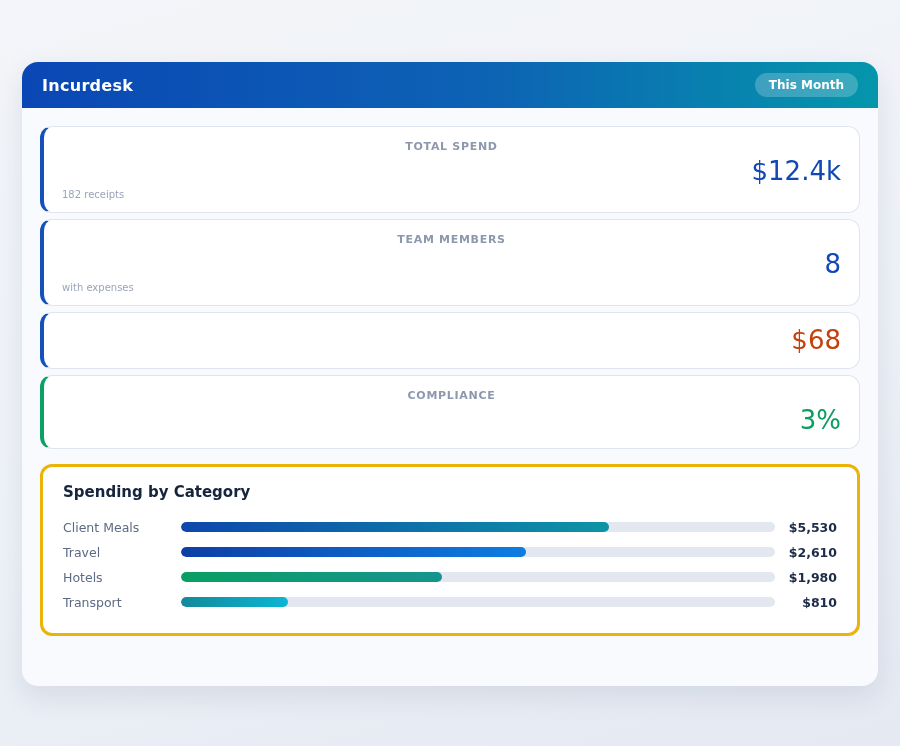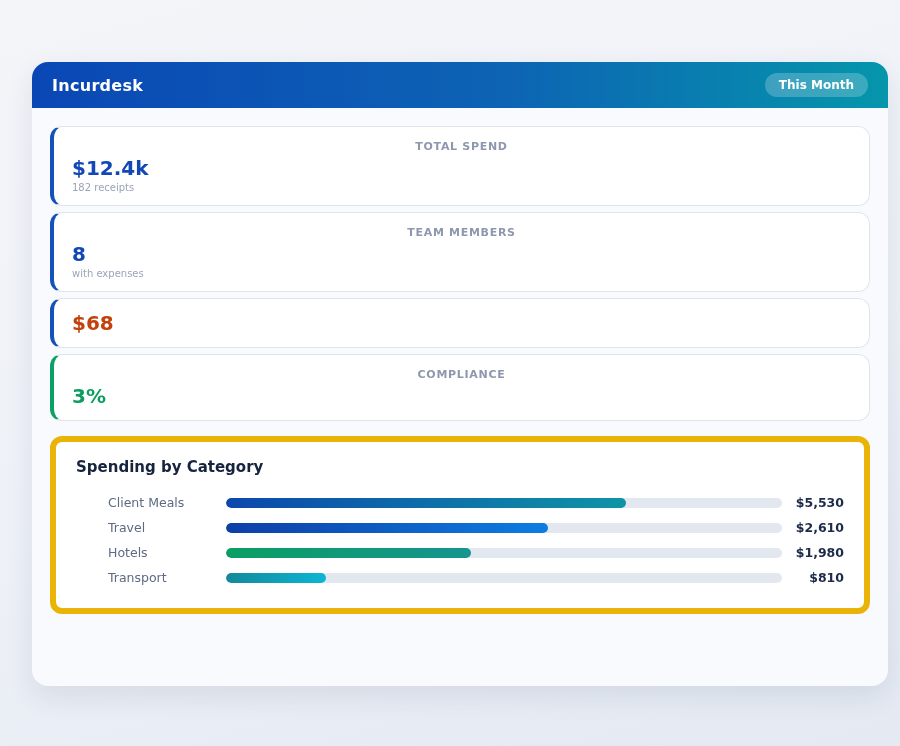--- a/index.html
+++ b/index.html
@@ -4,21 +4,21 @@
 <style>
   * { margin: 0; padding: 0; box-sizing: border-box; }
   html, body { width: 900px; height: 746px; }
   body {
     font-family: "DejaVu Sans", "Liberation Sans", sans-serif;
     background: linear-gradient(165deg, #f3f5f9 0%, #eef1f7 55%, #e4e9f2 100%);
     overflow: hidden;
   }
   .app {
     position: absolute;
-    left: 32px; top: 62px;
+    left: 22px; top: 62px;
     width: 856px; height: 624px;
     background: #f8fafd;
     border-radius: 16px;
     box-shadow: 0 10px 28px rgba(30, 50, 90, 0.10);
   }
   .header {
     height: 46px;
     border-radius: 16px 16px 0 0;
     background: linear-gradient(90deg, #0a47b5 0%, #0d63b4 55%, #0596ab 100%);
     display: flex;
@@ -54,50 +54,50 @@
   .stat-label {
     font-size: 11px;
     font-weight: bold;
     letter-spacing: 0.7px;
     text-transform: uppercase;
     color: #8d98ae;
     margin-bottom: 4px;
     text-align: center;
   }
   .stat-value {
-    font-size: 20px;
-    font-weight: bold;
+    font-size: 26px;
+    font-weight: normal;
     color: #1148b6;
     line-height: 1.15;
+    text-align: right;
   }
   .stat-sub {
     font-size: 10px;
     color: #9aa4b8;
     margin-top: 2px;
   }
   .stat-sub:empty { display: none; }
   .chart-card {
     background: #ffffff;
-    border: 6px solid #eab308;
+    border: 3px solid #eab308;
     border-radius: 12px;
     padding: 16px 20px 18px 20px;
     margin-top: 15px;
   }
   .chart-title {
     font-size: 15px;
     font-weight: bold;
     color: #16243d;
     margin-bottom: 14px;
   }
   .bar-row {
     display: grid;
     grid-template-columns: 118px 1fr 62px;
     align-items: center;
     height: 25px;
-    margin-left: 32px;
   }
   .bar-label {
     font-size: 12.5px;
     color: #5d6a83;
   }
   .bar-track {
     height: 10px;
     background: #e3e8f0;
     border-radius: 999px;
     overflow: hidden;

